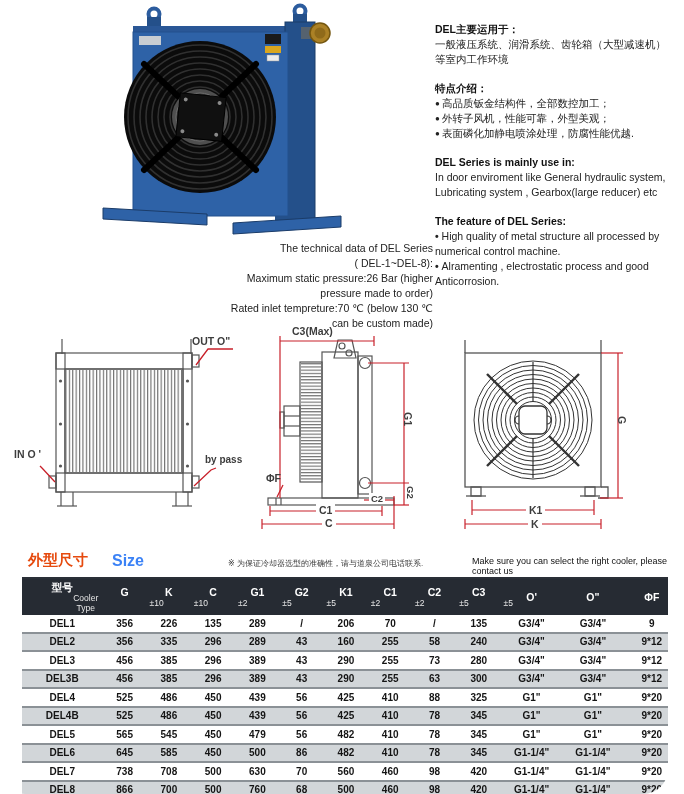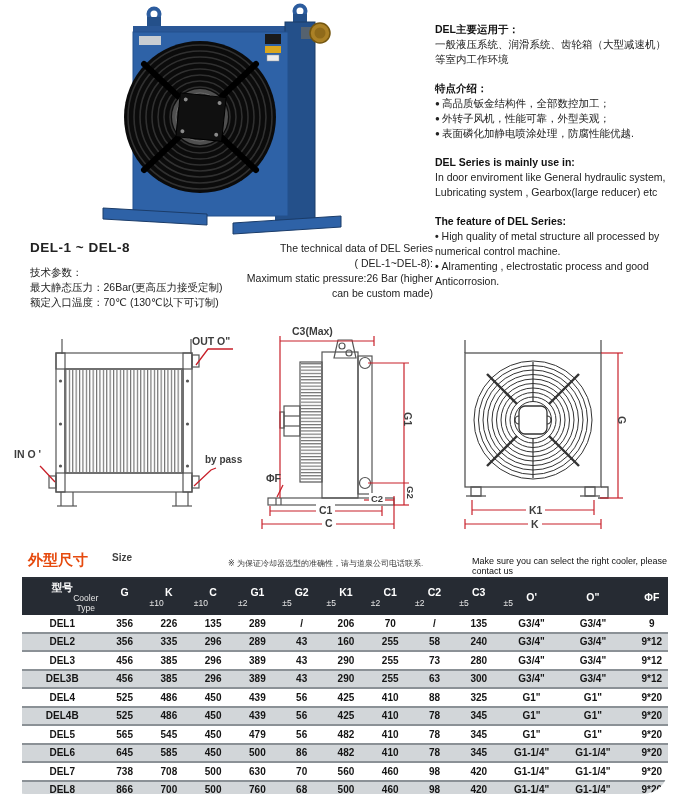--- a/index.html
+++ b/index.html
@@ -14,21 +14,21 @@
   .bullet-cn::before{content:"● ";font-size:8px;vertical-align:1px;}
   .bullet-en::before{content:"• ";font-weight:bold;}
   .tech-title{font-size:13.5px;font-weight:bold;letter-spacing:.5px;margin-bottom:10px;}
 
   
   .dlab{position:absolute;font-size:10.5px;font-weight:bold;color:#3d3d3d;white-space:nowrap;}
   .rot{transform:rotate(90deg);transform-origin:left top;}
 
   
   .size-cn{font-size:15px;font-weight:bold;color:#e64a0e;}
-  .size-en{font-size:10px;font-weight:bold;color:#404040;}
+  .size-en{font-size:16px;font-weight:bold;color:#3b82f6;}
   .note-cn{font-size:8px;color:#3a3a3a;}
   .note-en{font-size:9px;color:#101010;}
 
   
   table.size{border-collapse:collapse;table-layout:fixed;width:658px;
              border-top:2px solid #2a2f37;border-bottom:2px solid #80868c;}
   table.size th{background:#262b33;color:#fff;font-weight:bold;padding:2px 0;height:30px;
                 vertical-align:middle;margin-top:8px;}
   .th-main{font-size:10.5px;line-height:12px;}
   .th-sub{font-size:8.5px;line-height:10px;font-weight:normal;color:#e8e8e8;padding-left:47px;}
@@ -118,34 +118,28 @@
         <div>In door enviroment like General hydraulic system,</div>
         <div>Lubricating system , Gearbox(large reducer)  etc</div>
       </div>
     <div class="ttl mt">The feature of DEL Series:</div>
     <div>
         <div class="bullet-en">High quality of metal structure all processed by numerical control machine.</div>
         <div class="bullet-en">Alramenting , electrostatic process and good Anticorrosion.</div>
       </div>
   </div>
 
-  <div class="abs blk" style="left:30px;top:240px;width:195px;">
-    <div class="tech-title">DEL-1 ~ DEL-8</div>
-    <div>技术参数：</div>
-    <div>
-        <div>最大静态压力：26Bar(更高压力接受定制)</div>
-        <div>额定入口温度：70℃ (130℃以下可订制)</div>
-      </div>
-  </div>
 
   <div class="abs blk" style="left:218px;top:241px;width:215px;text-align:right;">
     <div>
         <div>The technical data of DEL Series</div>
         <div>( DEL-1~DEL-8):</div>
         <div>Maximum static pressure:26 Bar (higher</div>
+        <div>pressure made to order)</div>
+        <div>Rated inlet tempreture:70 ℃ (below 130 ℃</div>
         <div>can be custom made)</div>
       </div>
   </div>
 
   <div class="abs" style="left:28px;top:336px;width:235px;height:205px;">
     <svg width="235" height="205" viewBox="0 0 235 205">
       <defs>
         <pattern id="fins" width="3.4" height="4" patternUnits="userSpaceOnUse">
           <line x1="0.6" y1="0" x2="0.6" y2="4" stroke="#5a5a5a" stroke-width="1"></line>
         </pattern>

